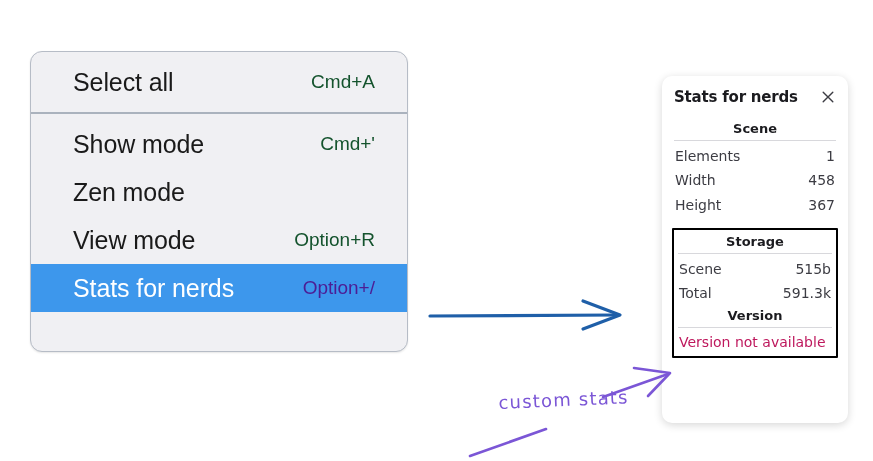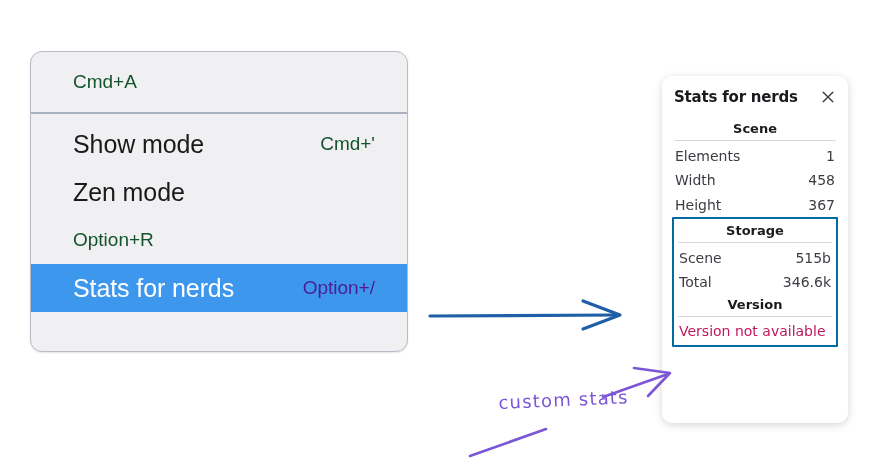--- a/index.html
+++ b/index.html
@@ -123,23 +123,23 @@
   }
   .stat-row .k { white-space: nowrap; }
   .stat-row .v { white-space: nowrap; }
   .full-row {
     font-size: 14px;
     color: #be185d;
     padding: 3px 3px;
     white-space: nowrap;
   }
   #highlight-box {
-    border: 2px solid #0369a1;
+    border: 2px solid #000000;
     border-radius: 1px;
-    margin: 0 0 0 0;
+    margin: 11px 0 0 0;
     padding: 1px 2px 3px 2px;
   }
 
   
   #annotations {
     position: absolute;
     left: 0; top: 0;
     width: 873px; height: 461px;
     pointer-events: none;
   }
@@ -156,35 +156,37 @@
     transform-origin: left top;
   }
 </style>
 </head>
 <body>
 
 <div id="context-menu">
 
   <div class="menu-group">
     <div class="menu-item">
+      <span class="menu-label">Select all</span>
       <span class="menu-shortcut">Cmd+A</span>
     </div>
   </div>
 
   <div class="menu-sep"></div>
 
   <div class="menu-group">
     <div class="menu-item">
       <span class="menu-label">Show mode</span>
       <span class="menu-shortcut">Cmd+'</span>
     </div>
     <div class="menu-item">
       <span class="menu-label">Zen mode</span>
     </div>
     <div class="menu-item">
+      <span class="menu-label">View mode</span>
       <span class="menu-shortcut">Option+R</span>
     </div>
     <div class="menu-item selected">
       <span class="menu-label">Stats for nerds</span>
       <span class="menu-shortcut">Option+/</span>
     </div>
   </div>
 
 </div>
 
@@ -218,21 +220,21 @@
 
     <div>
       <div class="section-head">Storage</div>
       <div class="section-rule"></div>
       <div class="stat-row">
         <span class="k">Scene</span>
         <span class="v">515b</span>
       </div>
       <div class="stat-row">
         <span class="k">Total</span>
-        <span class="v">346.6k</span>
+        <span class="v">591.3k</span>
       </div>
     </div>
 
     <div>
       <div class="section-head">Version</div>
       <div class="section-rule"></div>
       <div class="full-row">Version not available</div>
     </div>
 
   </div>

